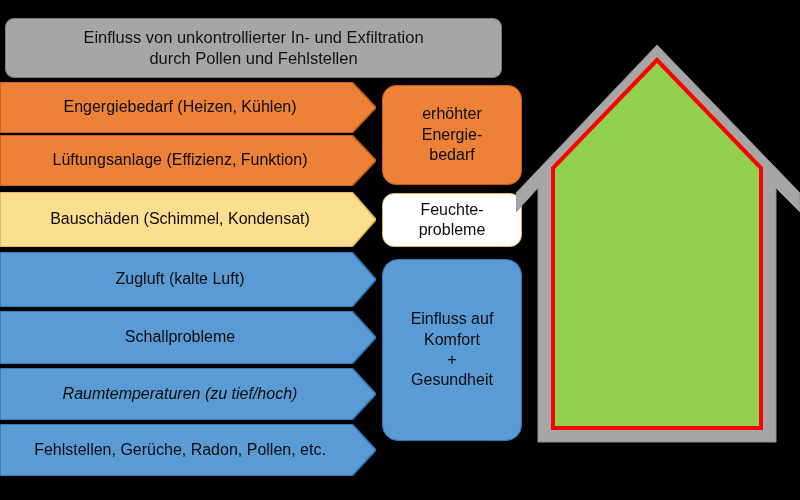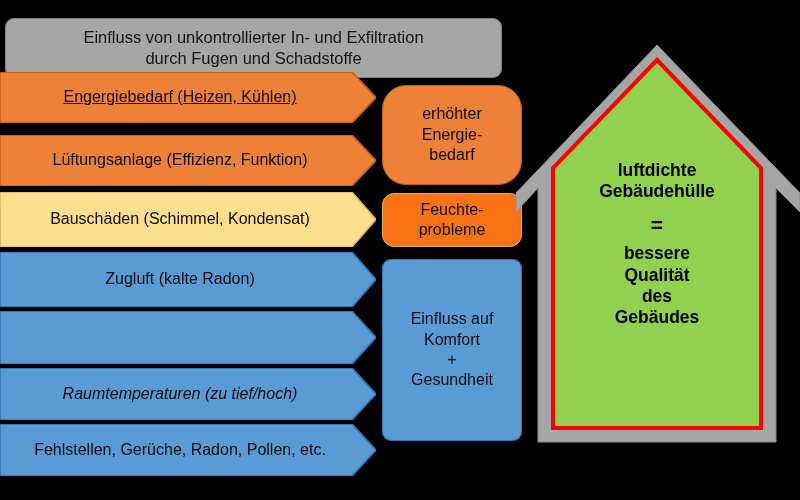--- a/index.html
+++ b/index.html
@@ -24,25 +24,25 @@
   .eqsign{font-weight:bold;}
 </style>
 </head>
 <body>
 
 <div id="stage">
 
   <div class="header" style="left:5px;top:18px;width:495px;height:58px;font-size:16.5px;">
     <div>
       <div>Einfluss von unkontrollierter In- und Exfiltration</div>
-      <div>durch Fugen und Schadstoffe</div>
+      <div>durch Pollen und Fehlstellen</div>
     </div>
   </div>
 
-  <div class="arrow" style="left:0px;top:72px;width:376px;height:51px;font-size:16px;text-decoration:underline;">
+  <div class="arrow" style="left:0px;top:82px;width:376px;height:51px;font-size:16px;">
     <svg class="shape" viewBox="0 0 376 51" preserveAspectRatio="none">
       <polygon points="0,0 352,0 376,25.5 352,51 0,51" fill="#ED8137" stroke="#C25E11" stroke-width="1.6"></polygon>
     </svg>
     <span class="lbl">Engergiebedarf (Heizen, Kühlen)</span>
   </div>
 
   <div class="arrow" style="left:0px;top:135px;width:376px;height:51px;font-size:16px;">
     <svg class="shape" viewBox="0 0 376 51" preserveAspectRatio="none">
       <polygon points="0,0 352,0 376,25.5 352,51 0,51" fill="#ED8137" stroke="#C25E11" stroke-width="1.6"></polygon>
     </svg>
@@ -53,82 +53,74 @@
     <svg class="shape" viewBox="0 0 376 55" preserveAspectRatio="none">
       <polygon points="0,0 352,0 376,27.5 352,55 0,55" fill="#FBDE8E" stroke="#D9B55A" stroke-width="1.6"></polygon>
     </svg>
     <span class="lbl">Bauschäden (Schimmel, Kondensat)</span>
   </div>
 
   <div class="arrow" style="left:0px;top:252px;width:376px;height:55px;font-size:16px;">
     <svg class="shape" viewBox="0 0 376 55" preserveAspectRatio="none">
       <polygon points="0,0 352,0 376,27.5 352,55 0,55" fill="#5B9BD5" stroke="#2E75B6" stroke-width="1.6"></polygon>
     </svg>
-    <span class="lbl">Zugluft (kalte Radon)</span>
+    <span class="lbl">Zugluft (kalte Luft)</span>
   </div>
 
   <div class="arrow" style="left:0px;top:311px;width:376px;height:53px;font-size:16px;">
     <svg class="shape" viewBox="0 0 376 53" preserveAspectRatio="none">
       <polygon points="0,0 352,0 376,26.5 352,53 0,53" fill="#5B9BD5" stroke="#2E75B6" stroke-width="1.6"></polygon>
     </svg>
+    <span class="lbl">Schallprobleme</span>
   </div>
 
   <div class="arrow" style="left:0px;top:368px;width:376px;height:52px;font-size:16px;font-style:italic;">
     <svg class="shape" viewBox="0 0 376 52" preserveAspectRatio="none">
       <polygon points="0,0 352,0 376,26 352,52 0,52" fill="#5B9BD5" stroke="#2E75B6" stroke-width="1.6"></polygon>
     </svg>
     <span class="lbl">Raumtemperaturen (zu tief/hoch)</span>
   </div>
 
   <div class="arrow" style="left:0px;top:424px;width:376px;height:52px;font-size:16px;">
     <svg class="shape" viewBox="0 0 376 52" preserveAspectRatio="none">
       <polygon points="0,0 352,0 376,26 352,52 0,52" fill="#5B9BD5" stroke="#2E75B6" stroke-width="1.6"></polygon>
     </svg>
     <span class="lbl">Fehlstellen, Gerüche, Radon, Pollen, etc.</span>
   </div>
 
   <div class="rbox" style="left:382px;top:85px;width:140px;height:100px;font-size:16px;
-              background:#ED8137;border:1.5px solid #C25E11;border-radius:24px;">
+              background:#ED8137;border:1.5px solid #C25E11;border-radius:14px;">
     <div>
       <div>erhöhter</div>
       <div>Energie-</div>
       <div>bedarf</div>
     </div>
   </div>
 
   <div class="rbox" style="left:382px;top:193px;width:140px;height:54px;font-size:16px;
-              background:#f97316;border:1.5px solid #D9B55A;border-radius:12px;">
+              background:#ffffff;border:1.5px solid #D9B55A;border-radius:12px;">
     <div>
       <div>Feuchte-</div>
       <div>probleme</div>
     </div>
   </div>
 
   <div class="rbox" style="left:382px;top:259px;width:140px;height:182px;font-size:16px;
-              background:#5B9BD5;border:1.5px solid #2E75B6;border-radius:9px;">
+              background:#5B9BD5;border:1.5px solid #2E75B6;border-radius:16px;">
     <div>
       <div>Einfluss auf</div>
       <div>Komfort</div>
       <div>+</div>
       <div>Gesundheit</div>
     </div>
   </div>
 
   <div class="house" style="left:516px;top:40px;width:284px;height:410px;">
     <svg width="284" height="410" viewBox="0 0 284 410">
 
       <polygon points="141,5 284,153 284,172 260,148 260,402 22,402 22,148 0,172 0,153" fill="#A6A6A6" stroke="#8f8f8f" stroke-width="1"></polygon>
 
       <polygon points="141,20 245,128 245,388 37,388 37,128" fill="#92D050" stroke="#FF0000" stroke-width="4"></polygon>
     </svg>
 
-    <div class="houseText" style="left:22px;top:120px;width:238px;font-size:17.5px;">
-      <div>luftdichte</div>
-      <div>Gebäudehülle</div>
-      <div class="eqsign" style="font-size:21px;margin:9px 0 6px;">=</div>
-      <div>bessere</div>
-      <div>Qualität</div>
-      <div>des</div>
-      <div>Gebäudes</div>
-    </div>
   </div>
 
 </div>
 
 </body></html>

